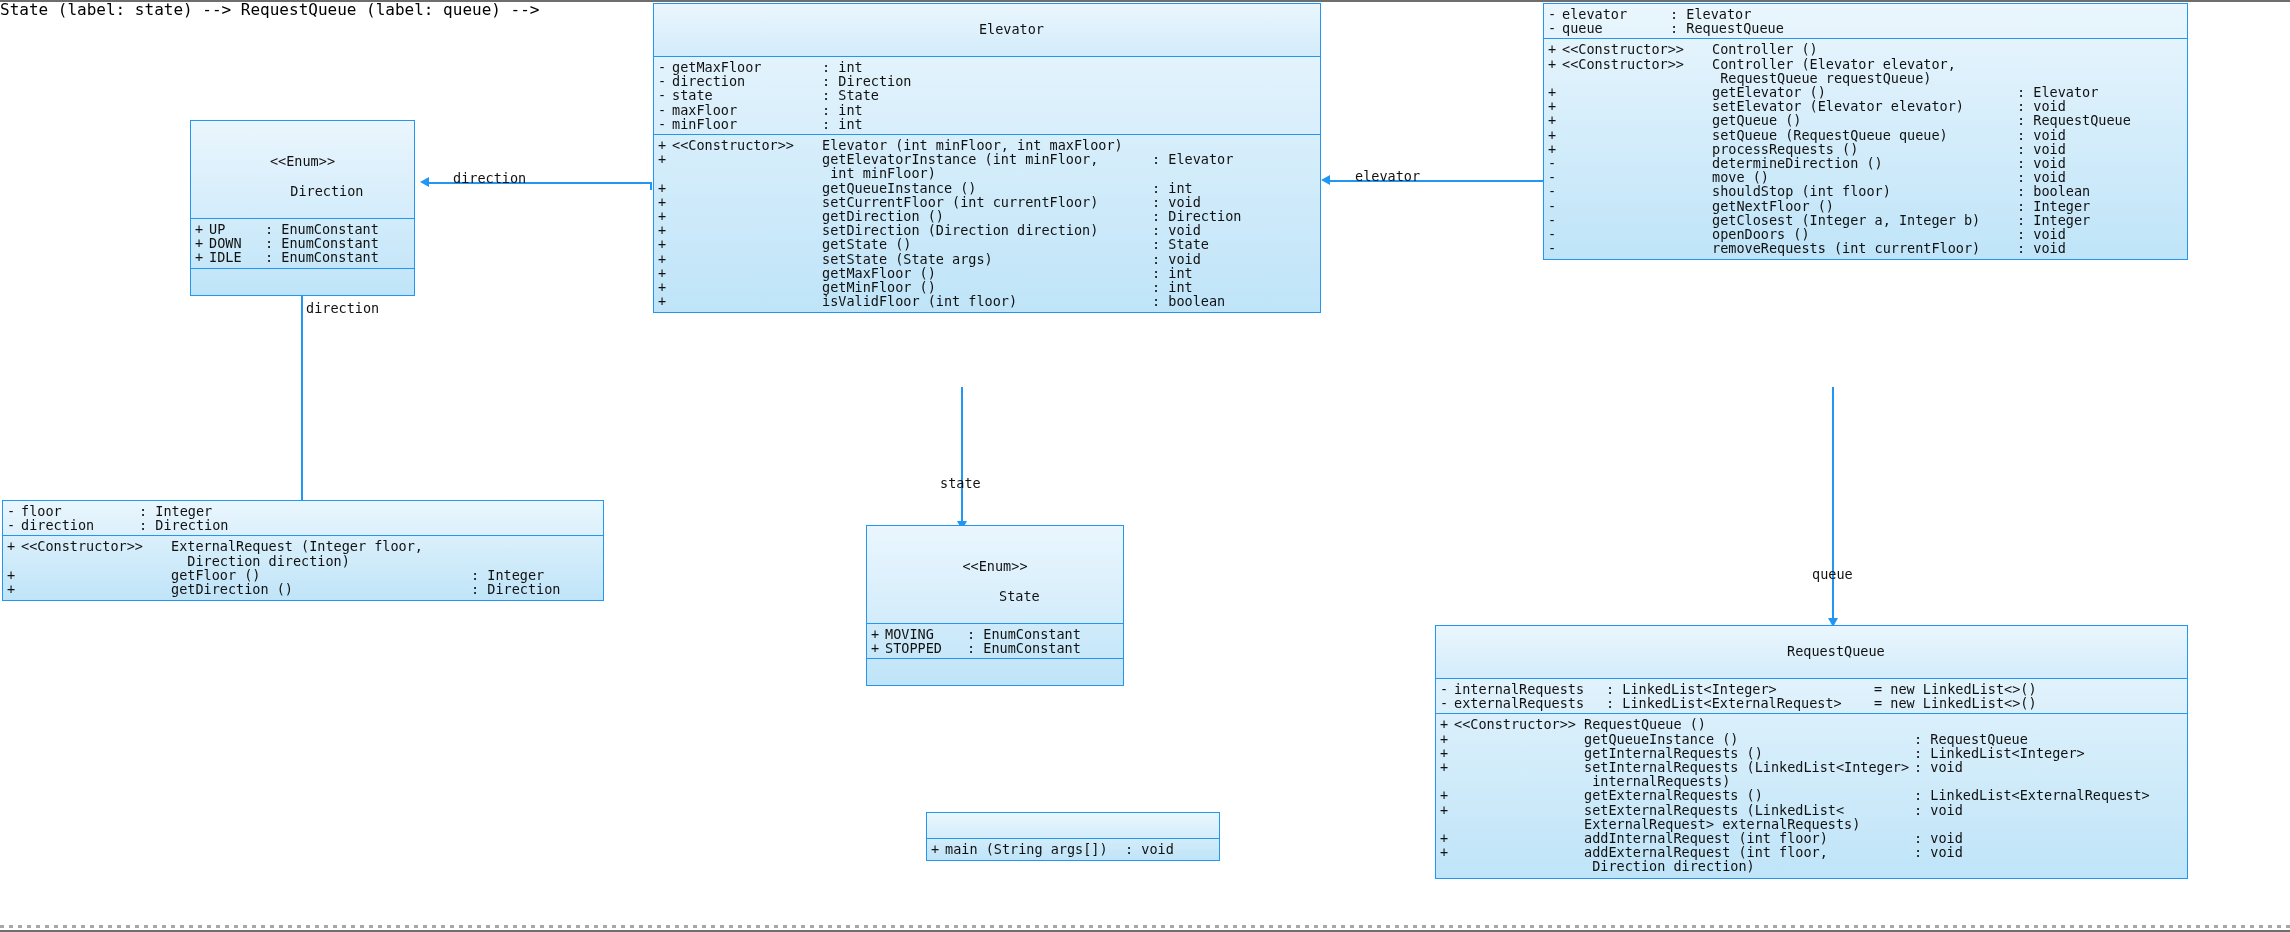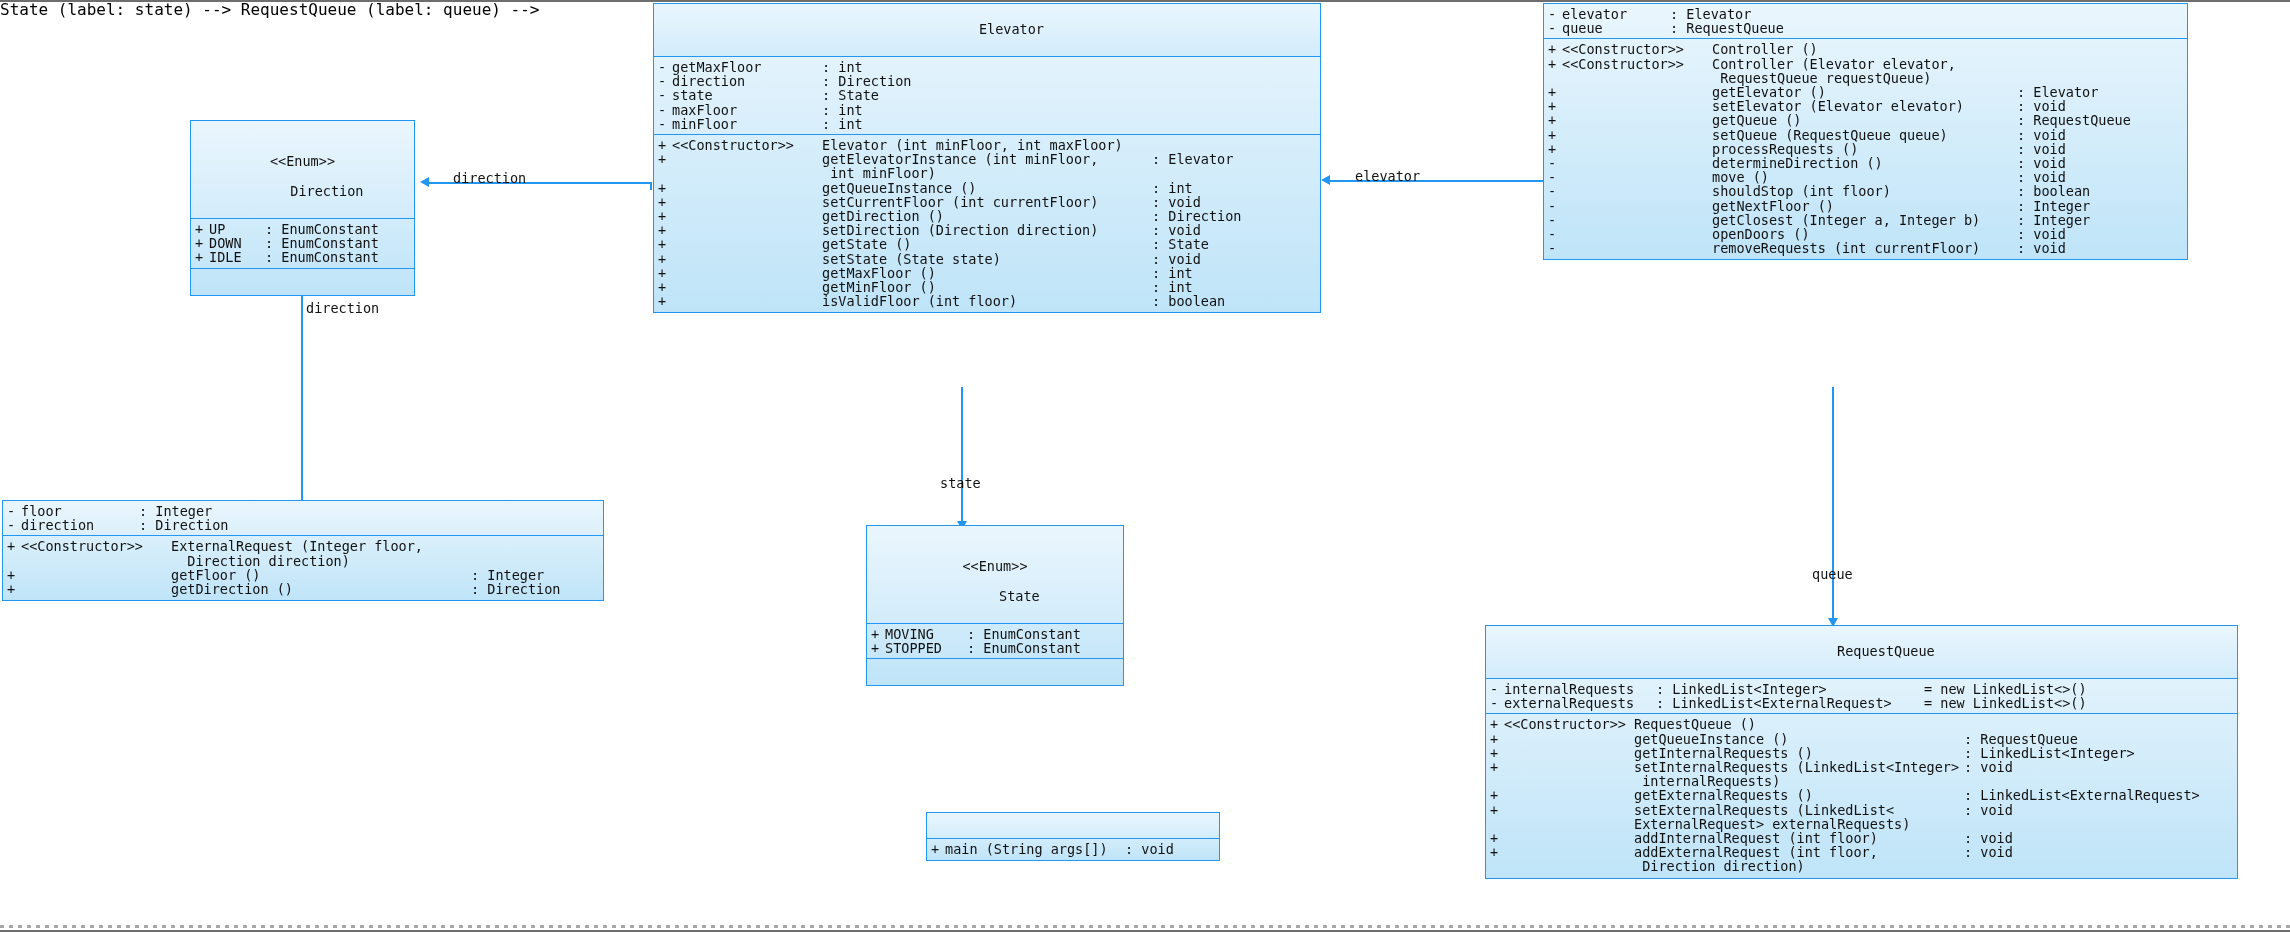--- a/index.html
+++ b/index.html
@@ -249,21 +249,21 @@
       </div>
       <div class="row">
         <span class="vis">+</span>
         <span class="nm" style="width:150px"></span>
         <span class="nm" style="width:330px">getState ()</span>
         <span class="ty">: State</span>
       </div>
       <div class="row">
         <span class="vis">+</span>
         <span class="nm" style="width:150px"></span>
-        <span class="nm" style="width:330px">setState (State state)</span>
+        <span class="nm" style="width:330px">setState (State args)</span>
         <span class="ty">: void</span>
       </div>
       <div class="row">
         <span class="vis">+</span>
         <span class="nm" style="width:150px"></span>
         <span class="nm" style="width:330px">getMaxFloor ()</span>
         <span class="ty">: int</span>
       </div>
       <div class="row">
         <span class="vis">+</span>
@@ -471,21 +471,21 @@
       <div class="row">
         <span class="vis">+</span>
         <span class="nm" style="width:150px"></span>
         <span class="nm" style="width:300px">getDirection ()</span>
         <span class="ty">: Direction</span>
       </div>
     </div>
   </div>
 
   
-  <div class="uml-class" style="left:1485px; top:625px; width:753px;">
+  <div class="uml-class" style="left:1435px; top:625px; width:753px;">
     <div class="uml-title">
       <span>RequestQueue</span>
     </div>
     <div class="uml-attrs">
       <div class="row">
         <span class="vis">-</span>
         <span class="nm" style="width:152px">internalRequests</span>
         <span class="ty" style="width:268px">: LinkedList&lt;Integer&gt;</span>
         <span class="ty">= new LinkedList&lt;&gt;()</span>
       </div>

